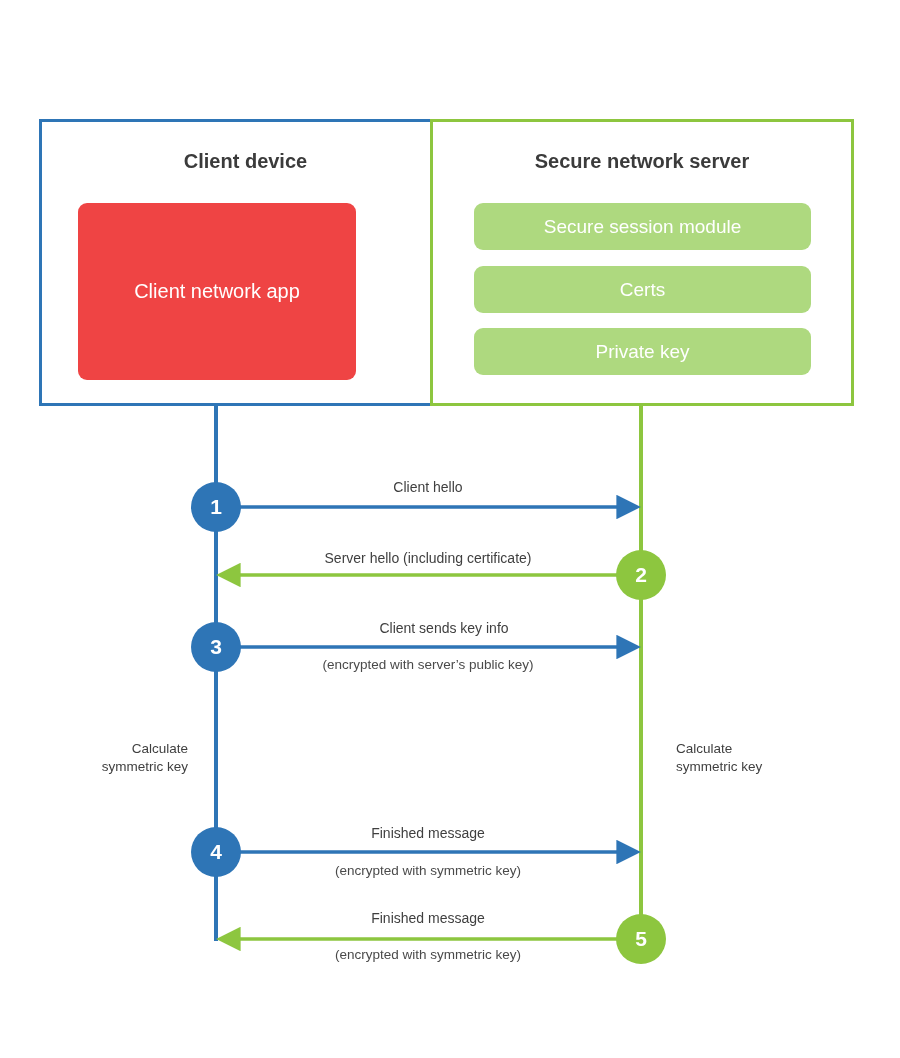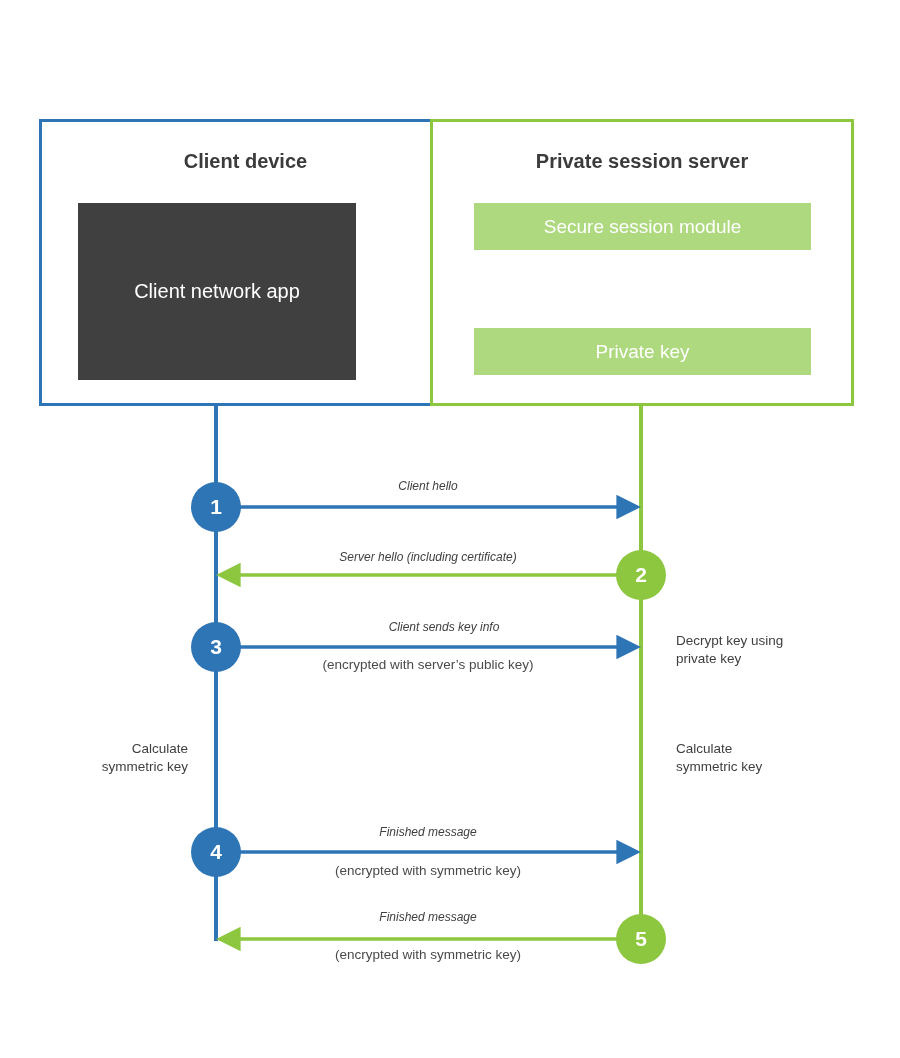--- a/index.html
+++ b/index.html
@@ -68,27 +68,28 @@
   .inner-block {
     position: absolute;
     color: #ffffff;
     display: flex;
     align-items: center;
     justify-content: center;
     text-align: left;
     font-size: 19px;
     font-weight: 400;
     line-height: 1.25;
+    border-radius: 9px;
   }
   .inner-block.client-app {
     left: 36px;
     top: 81px;
     width: 278px;
     height: 177px;
-    background: #404040;
+    background: #ef4444;
     font-size: 20px;
   }
   .inner-block.server-bar {
     left: 41px;
     width: 337px;
     height: 47px;
     background: #AED97F;
     font-size: 19px;
   }
   .inner-block.server-bar.b0 { top: 81px; }
@@ -135,25 +136,24 @@
     font-size: 21px;
     font-weight: 600;
   }
   .step-circle.blue  { background: #2E75B6; }
   .step-circle.green { background: #8DC63F; }
 
   
   .msg-label {
     position: absolute;
     text-align: center;
-    font-size: 12px;
+    font-size: 14px;
     color: #3f3f3f;
     white-space: nowrap;
     transform: translateX(-50%);
-    font-style: italic;
   }
   .msg-sublabel {
     position: absolute;
     text-align: center;
     font-size: 13.5px;
     color: #4a4a4a;
     white-space: nowrap;
     transform: translateX(-50%);
   }
   .side-note {
@@ -171,22 +171,23 @@
 
 <div id="diagram-root">
 
 
   <div class="party-box client">
     <div class="party-title">Client device</div>
     <div class="inner-block client-app">Client network app</div>
   </div>
 
   <div class="party-box server">
-    <div class="party-title">Private session server</div>
+    <div class="party-title">Secure network server</div>
     <div class="inner-block server-bar b0">Secure session module</div>
+    <div class="inner-block server-bar b1">Certs</div>
     <div class="inner-block server-bar b2">Private key</div>
   </div>
 
   <div class="lifeline client"></div>
   <div class="lifeline server"></div>
 
   <svg id="arrow-layer" viewBox="0 0 900 1058" xmlns="http://www.w3.org/2000/svg">
     <defs>
       <marker id="head-blue" markerWidth="7" markerHeight="7" refX="5.6" refY="3.5" orient="auto">
         <path d="M0,0 L7,3.5 L0,7 Z" fill="#2E75B6"></path>
@@ -219,22 +220,20 @@
 
   <div class="msg-label" style="left:444px; top:620px;">Client sends key info</div>
   <div class="msg-sublabel" style="left:428px; top:657px;">(encrypted with server’s public key)</div>
 
   <div class="msg-label" style="left:428px; top:825px;">Finished message</div>
   <div class="msg-sublabel" style="left:428px; top:863px;">(encrypted with symmetric key)</div>
 
   <div class="msg-label" style="left:428px; top:910px;">Finished message</div>
   <div class="msg-sublabel" style="left:428px; top:947px;">(encrypted with symmetric key)</div>
 
-  <div class="side-note right-note" style="left:676px; top:632px;">Decrypt key using
-private key</div>
 
   <div class="side-note left-note" style="left:188px; top:740px;">Calculate
 symmetric key</div>
 
   <div class="side-note right-note" style="left:676px; top:740px;">Calculate
 symmetric key</div>
 
 </div>
 
 </body></html>

